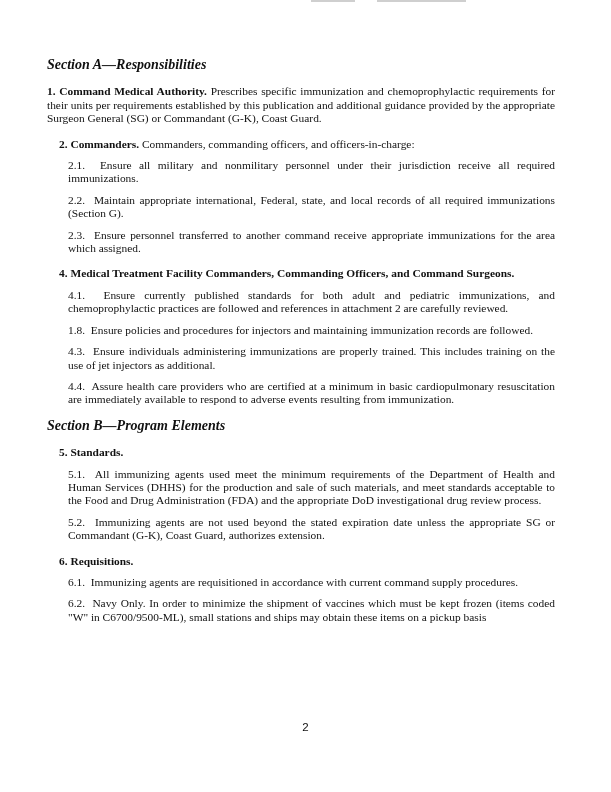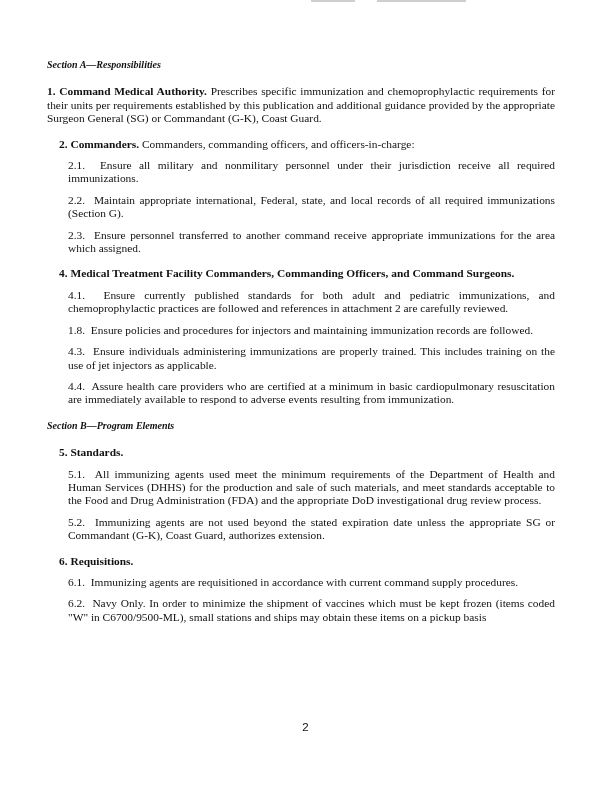--- a/index.html
+++ b/index.html
@@ -4,21 +4,21 @@
 <style>
   html, body { margin: 0; padding: 0; background: #ffffff; }
   body {
     width: 611px; height: 792px; position: relative; overflow: hidden;
     font-family: "Liberation Serif", serif; color: #111;
     font-size: 11.4px; line-height: 13.4px;
   }
   .topmarks { position: absolute; top: 0; left: 0; width: 611px; height: 4px; }
   .topmarks .m { position: absolute; top: 0; height: 2px; background: #cfcfcf; }
   .page { position: absolute; left: 47px; top: 58px; width: 508px; }
-  .section-head { font-weight: bold; font-style: italic; margin: 0 0 14px 0; font-size: 10px; }
+  .section-head { font-weight: bold; font-style: italic; margin: 0 0 14px 0; font-size: 14px; }
   .para { margin: 0 0 12px 0; text-align: justify; }
   .para .num, .para .title { font-weight: bold; }
   .heading { font-weight: bold; margin: 0 0 8px 12px; }
   .sub { margin: 3px 0 8px 21px; text-align: justify; }
   .sub:last-child { margin-bottom: 12px; }
   .block { margin-bottom: 12px; }
   .block .sub:last-child { margin-bottom: 0; }
   .pagenum { position: absolute; top: 721px; left: 0; width: 611px; text-align: center;
     font-family: "Liberation Sans", sans-serif; font-size: 11.5px; }
 </style>
@@ -70,21 +70,21 @@
     <p class="sub">
       <span>4.1.</span>&nbsp;
       <span>Ensure currently published standards for both adult and pediatric immunizations, and chemoprophylactic practices are followed and references in attachment 2 are carefully reviewed.</span>
     </p>
     <p class="sub">
       <span>1.8.</span>&nbsp;
       <span>Ensure policies and procedures for injectors and maintaining immunization records are followed.</span>
     </p>
     <p class="sub">
       <span>4.3.</span>&nbsp;
-      <span>Ensure individuals administering immunizations are properly trained. This includes training on the use of jet injectors as applicable.</span>
+      <span>Ensure individuals administering immunizations are properly trained. This includes training on the use of jet injectors as additional.</span>
     </p>
     <p class="sub">
       <span>4.4.</span>&nbsp;
       <span>Assure health care providers who are certified at a minimum in basic cardiopulmonary resuscitation are immediately available to respond to adverse events resulting from immunization.</span>
     </p>
   </div>
 
   <div class="section-head">Section B—Program Elements</div>
 
   <div class="block">

